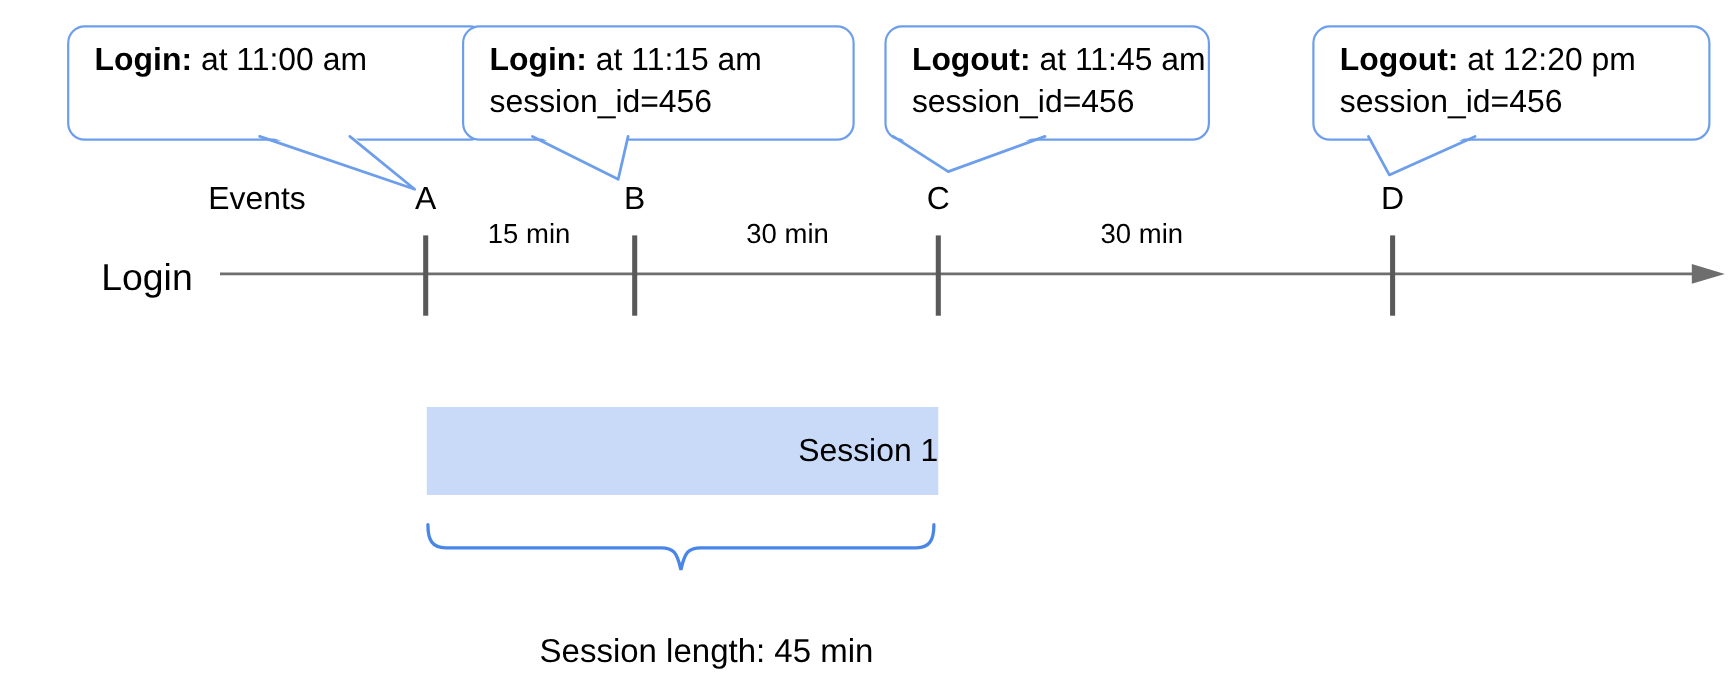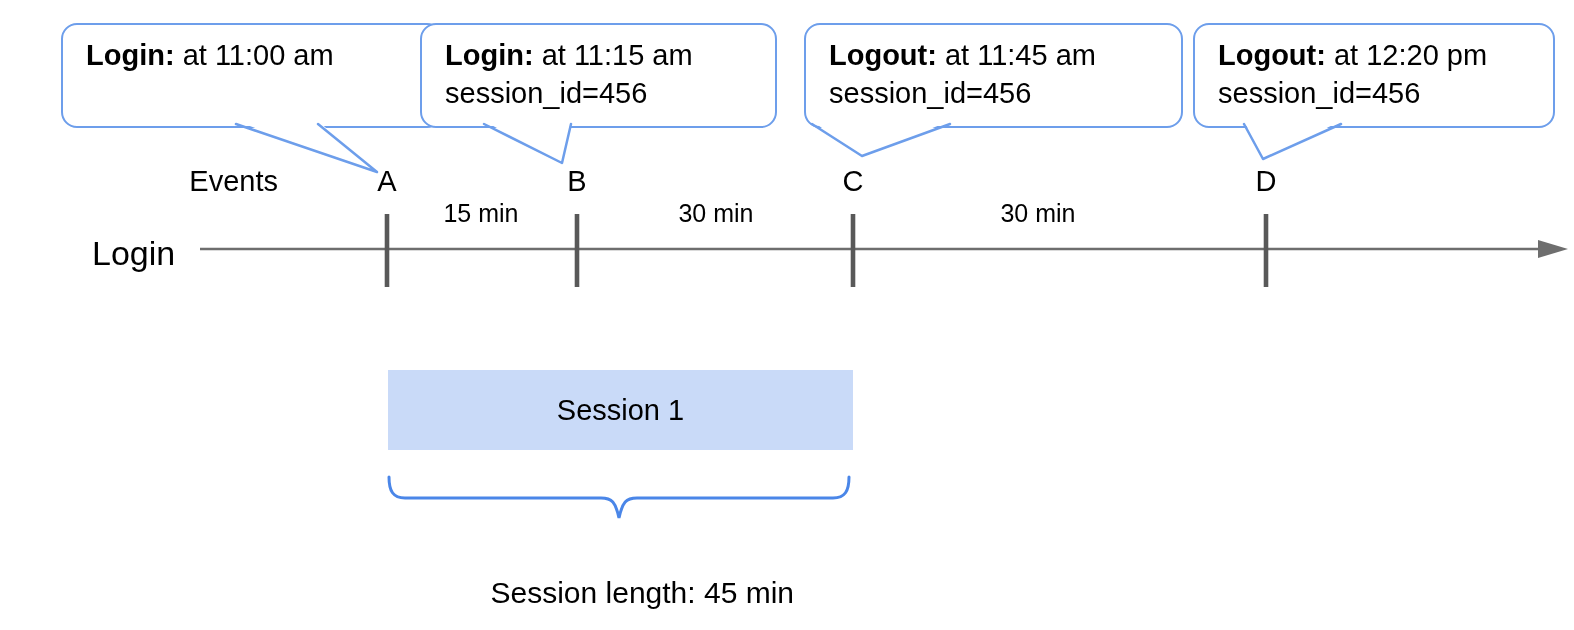--- a/index.html
+++ b/index.html
@@ -10,35 +10,35 @@
   
   .bubble{
     position:absolute;top:23px;height:105px;box-sizing:border-box;
     border:2.5px solid #6d9eeb;border-radius:16px;background:#fff;
     font-size:29px;line-height:38px;padding:11px 10px 0 23px;white-space:nowrap;
     z-index:1;
   }
   .bubble .t{font-weight:bold;}
   .b1{left:21px;width:382px;margin-left:40px;}
   .b2{left:420px;width:357px;}
-  .b3{left:804px;width:379px;}
+  .b3{left:804px;width:296px;}
   .b4{left:1193px;width:362px;}
   
   .overlay{position:absolute;left:0;top:0;z-index:2;}
   
   .events-label{position:absolute;top:165px;left:153px;width:125px;text-align:right;font-size:29px;z-index:3;}
   .marker-letter{position:absolute;top:165px;width:60px;text-align:center;font-size:29px;z-index:3;}
   .mA{left:357px;}.mB{left:547px;}.mC{left:823px;}.mD{left:1236px;}
   .user-label{position:absolute;top:234px;left:92px;font-size:34px;z-index:3;}
   .interval{position:absolute;top:199px;width:140px;text-align:center;font-size:25px;z-index:3;}
   .i1{left:411px;}.i2{left:646px;}.i3{left:968px;}
   
   .session-rect{
     position:absolute;left:388px;top:370px;width:465px;height:80px;background:#c9daf8;
-    display:flex;align-items:center;justify-content:center;font-size:29px;z-index:1;
+    display:flex;align-items:center;justify-content:flex-end;font-size:29px;z-index:1;
   }
   .session-length{position:absolute;left:394px;top:576px;width:400px;text-align:right;font-size:30px;z-index:3;}
 </style>
 </head>
 <body>
 
 <div class="canvas">
 
   <div class="bubble b1">
     <div><span class="t">Login:</span> <span>at 11:00 am</span></div>

